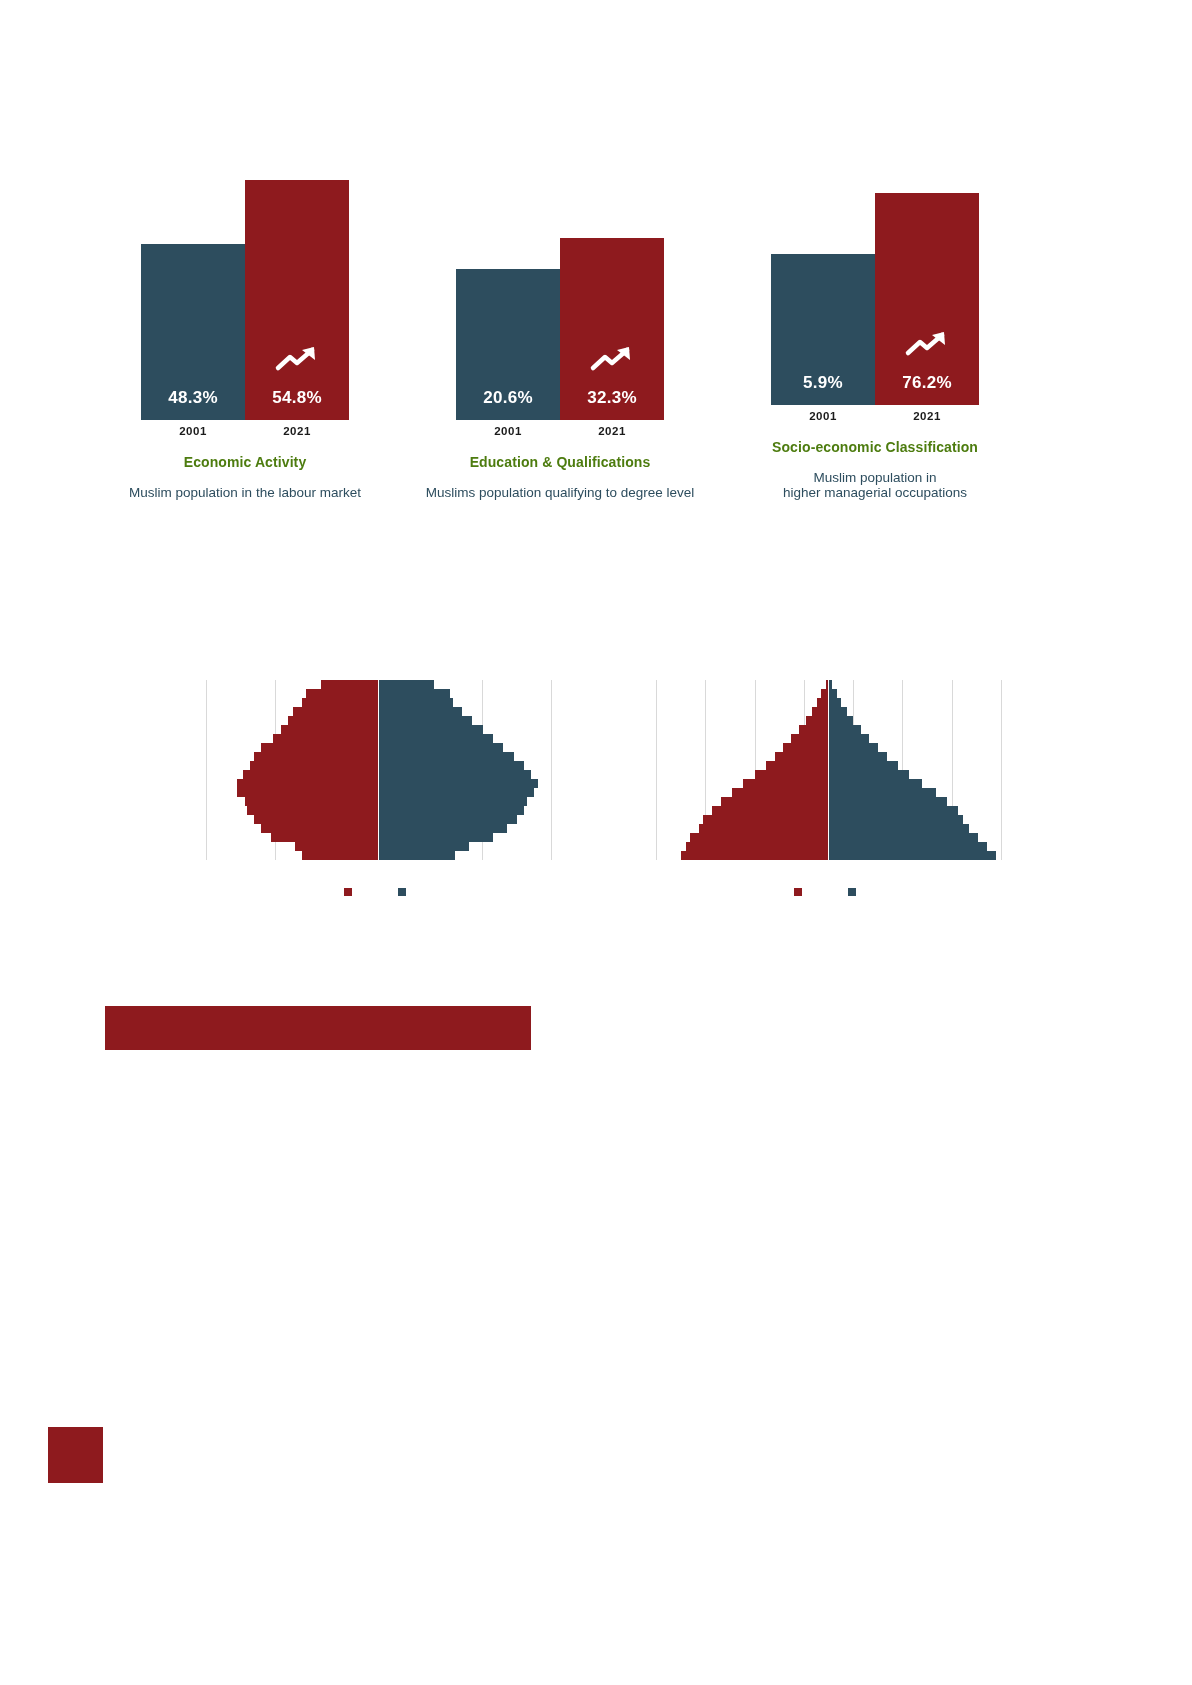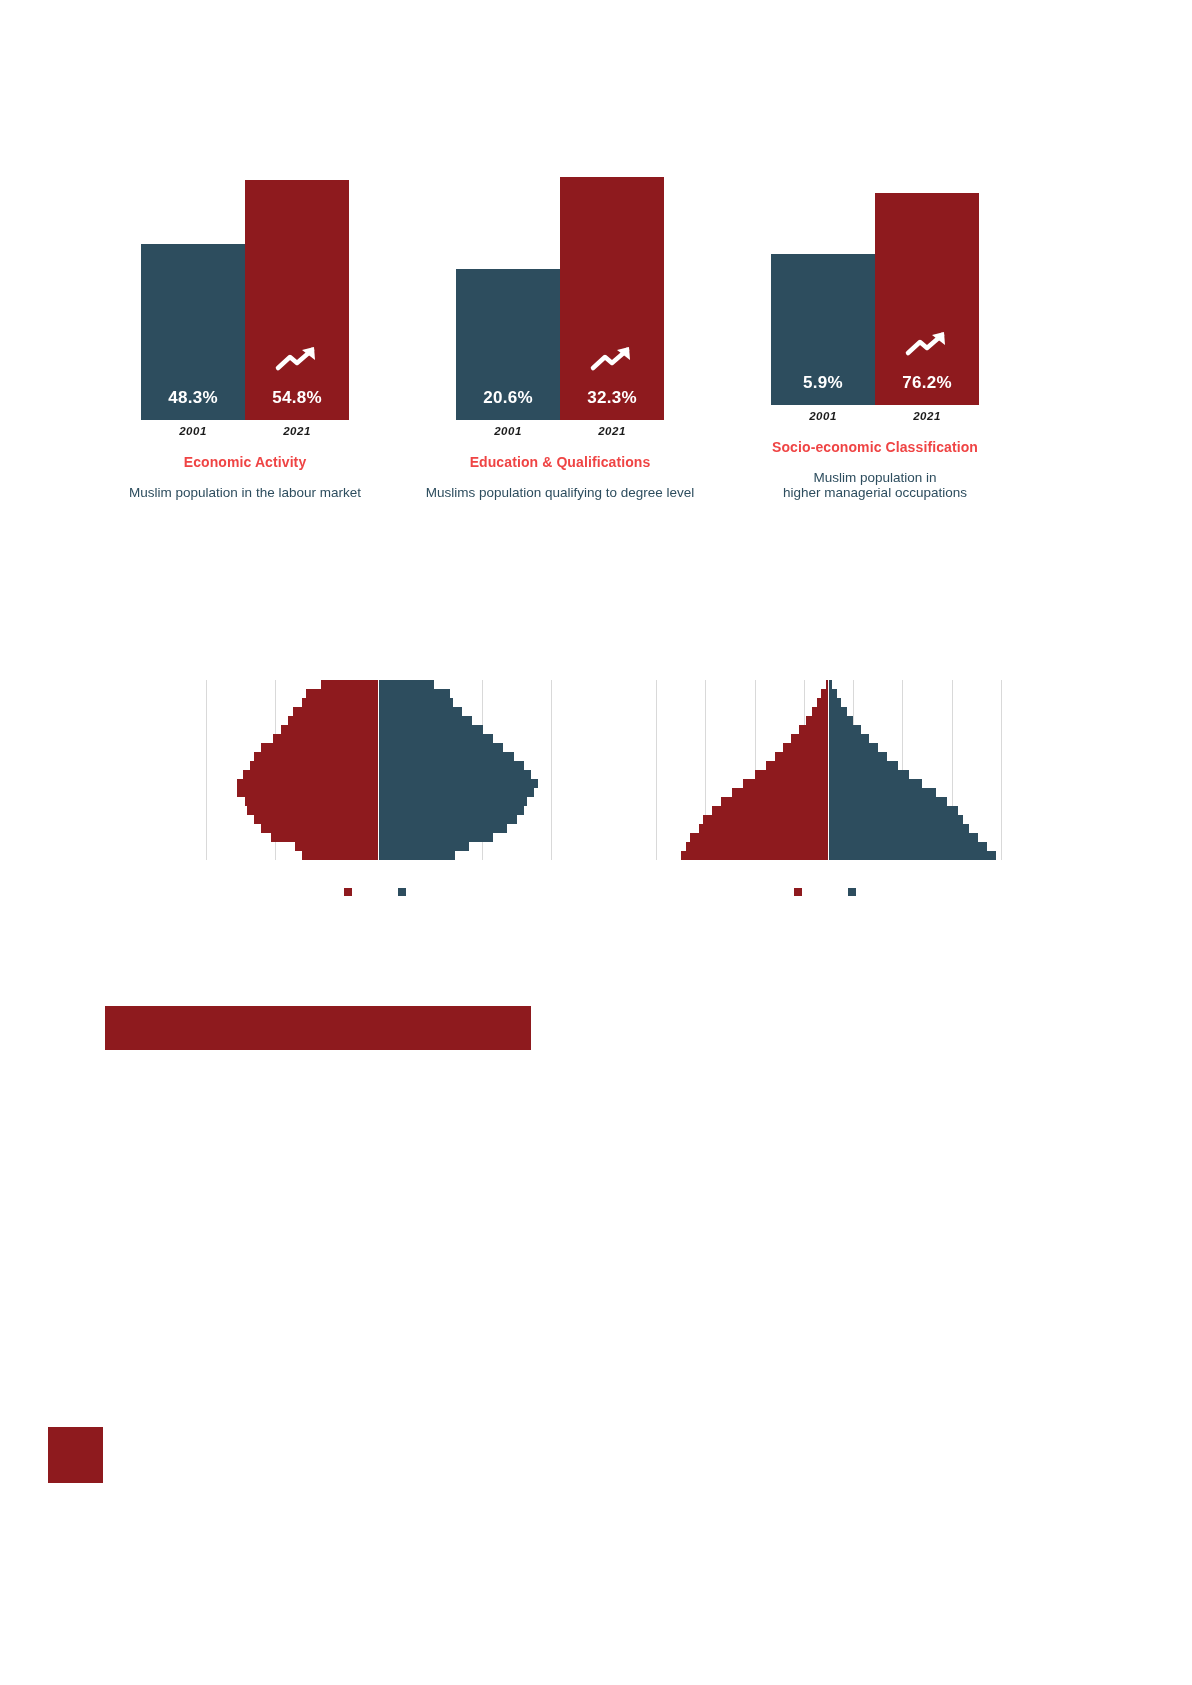--- a/index.html
+++ b/index.html
@@ -73,27 +73,26 @@
     bottom: 46px;
     width: 46px;
     height: 30px;
   }
   .bar-year {
     margin-top: 5px;
     font-size: 11.5px;
     font-weight: bold;
     color: #1b1b1b;
     letter-spacing: 0.5px;
-    font-style: italic;
   }
   .kpi-title {
     margin-top: 17px;
     font-size: 14px;
     font-weight: bold;
-    color: #ef4444;
+    color: #4d7c0f;
     text-align: right;
     letter-spacing: 0.1px;
   }
   .kpi-desc {
     margin-top: 15px;
     font-size: 13.5px;
     color: #2d4d5e;
     text-align: center;
     line-height: 1.12;
     white-space: pre-line;
@@ -216,21 +215,21 @@
   <div class="kpi-block">
     <div class="kpi-bars">
       <div class="pair">
         <div class="bar-col">
           <div class="bar blue" style="height:151px">
             <span class="bar-value">20.6%</span>
           </div>
           <div class="bar-year">2001</div>
         </div>
         <div class="bar-col">
-          <div class="bar red" style="height:243px">
+          <div class="bar red" style="height:182px">
             <svg class="trend-icon" viewBox="0 0 46 30">
               <polyline points="4,24 16,13 23,19 38,6" fill="none" stroke="#ffffff" stroke-width="4.5" stroke-linecap="round" stroke-linejoin="round"></polyline>
               <polygon points="40,3 41,16 28,6" fill="#ffffff"></polygon>
             </svg>
             <span class="bar-value">32.3%</span>
           </div>
           <div class="bar-year">2021</div>
         </div>
       </div>
     </div>

